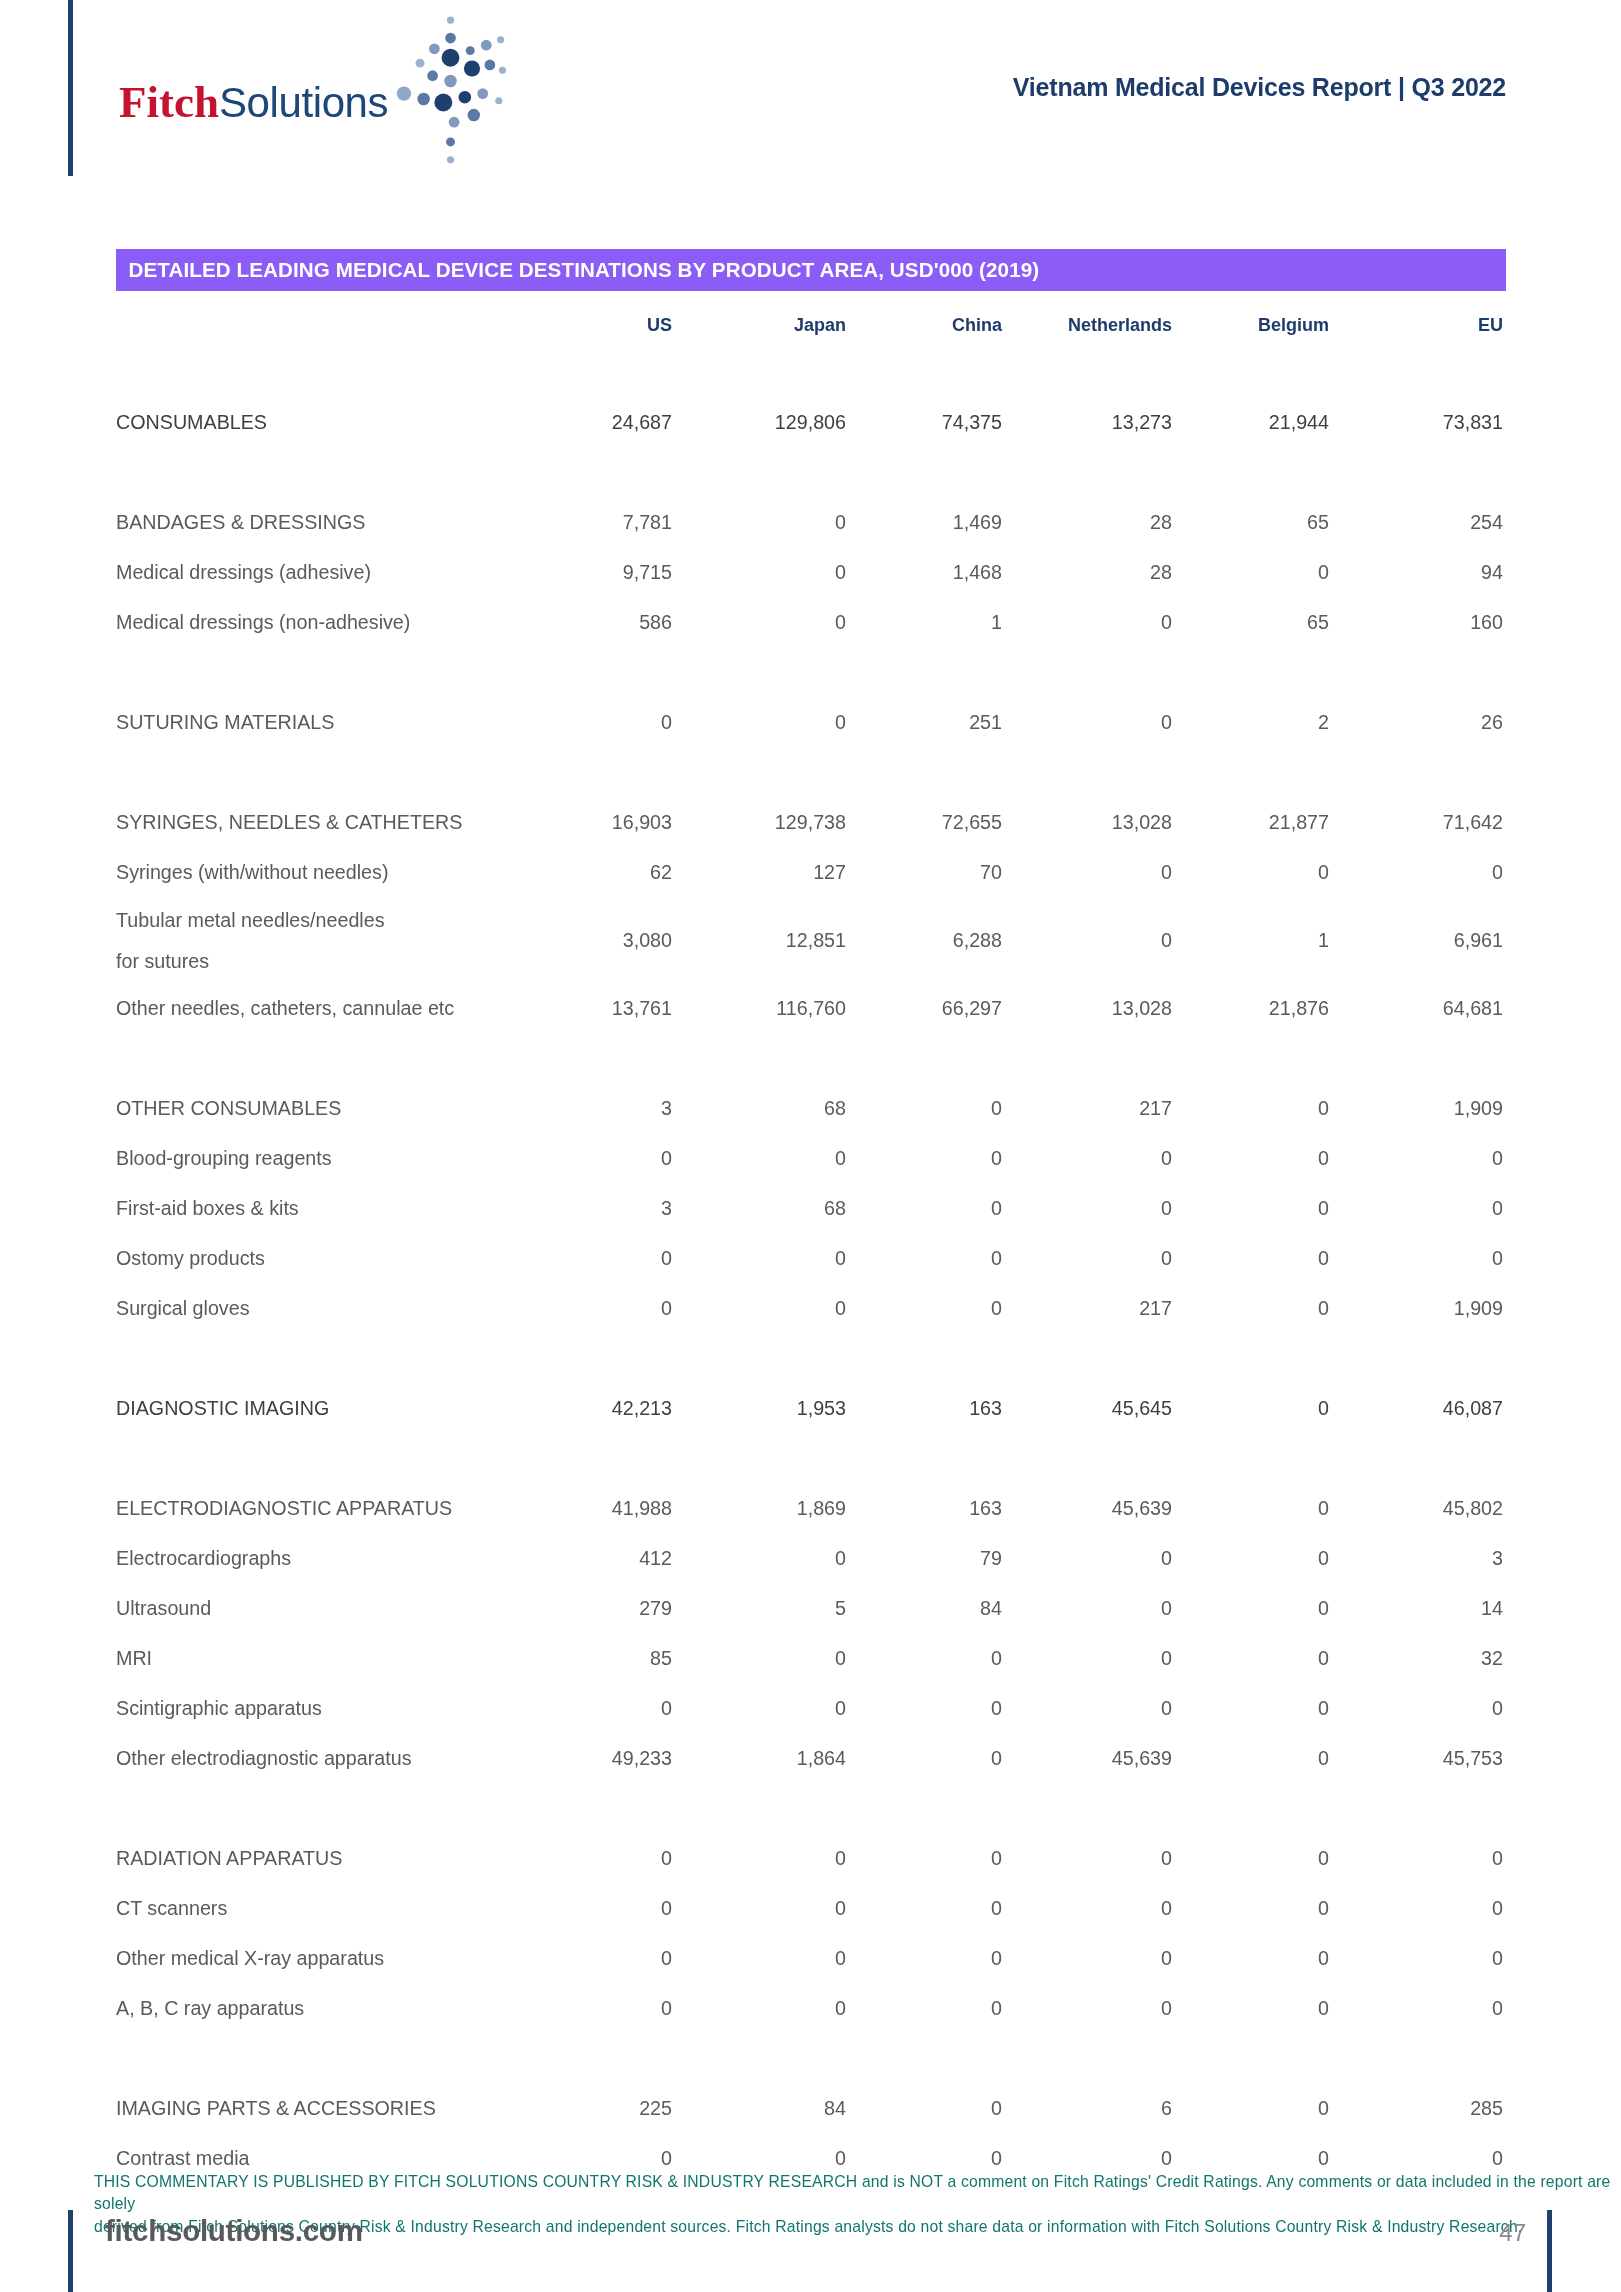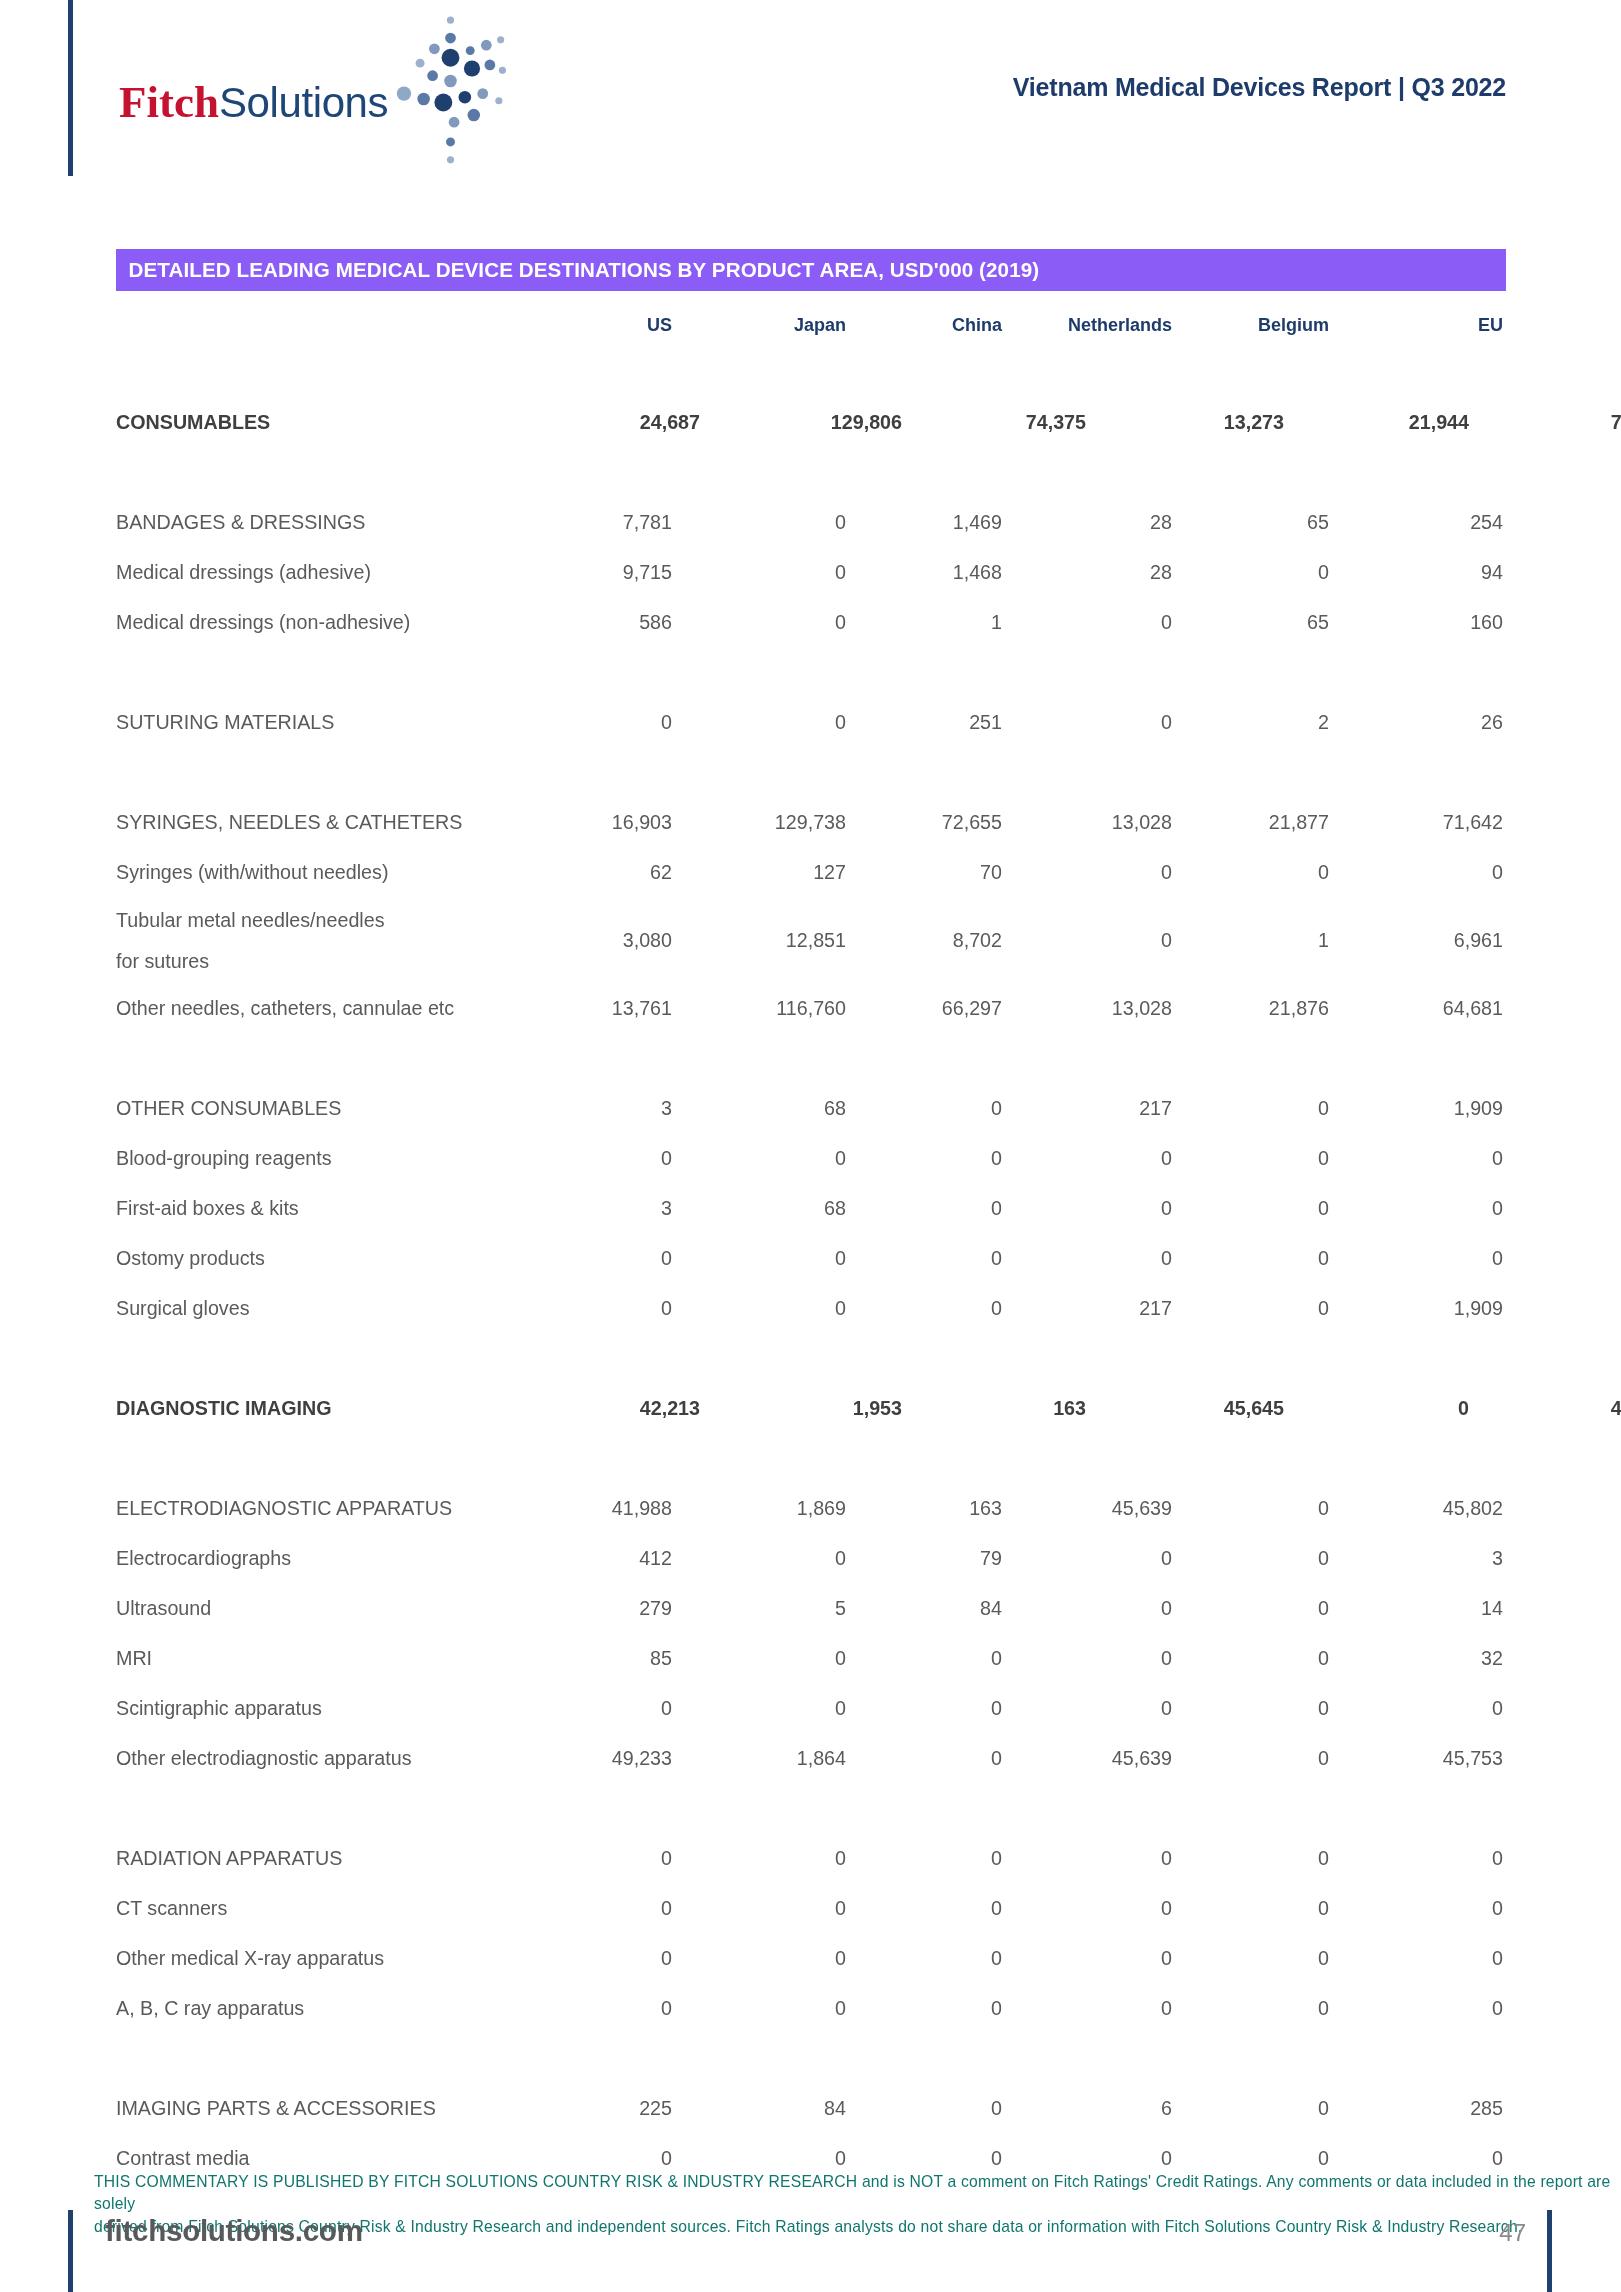--- a/index.html
+++ b/index.html
@@ -31,21 +31,21 @@
     display:grid; grid-template-columns:407px 149px 174px 156px 170px 157px 174px;
     align-items:center; height:50px;
   }
   .grid-row .cell { text-align:right; }
   .col-header-row { margin-top:11.6px; height:45px; font-weight:700; font-size:18px; color:#1e3c6b; }
   .row { font-size:19.7px; color:#5a5a5a; }
   .row .lab { text-align:left; padding-right:9px; }
   .row.gap { margin-top:50px; }
   .row.tall { height:86px; }
   .row.tall .lab { max-width:300px; line-height:41px; }
-  .row.group { font-weight:700; color:#3f3f3f;gap:28px; }
+  .row.group { font-weight:400; color:#3f3f3f; }
 
   
   .disclaimer {
     position:absolute; left:94px; top:2171px; width:1524px;
     font-size:15.7px; line-height:22.4px; color:#0f766e; letter-spacing:0.2px;
   }
   .footer-left-bar  { position:absolute; left:68px;  top:2210px; width:4.5px; height:82px; background:#1f3f6e; }
   .footer-right-bar { position:absolute; left:1547px; top:2210px; width:4.5px; height:82px; background:#1f3f6e; }
   .website { position:absolute; left:105px; top:2214px; font-size:29.6px; font-weight:700; color:#58595b; letter-spacing:-0.3px; }
   .page-number { position:absolute; right:95px; top:2219px; font-size:24px; color:#8a8a8a; }
@@ -166,21 +166,21 @@
           <div class="cell">127</div>
           <div class="cell">70</div>
           <div class="cell">0</div>
           <div class="cell">0</div>
           <div class="cell">0</div>
         </div>
         <div class="grid-row row item tall">
       <div class="lab">Tubular metal needles/needles for sutures</div>
     <div class="cell">3,080</div>
           <div class="cell">12,851</div>
-          <div class="cell">8,702</div>
+          <div class="cell">6,288</div>
           <div class="cell">0</div>
           <div class="cell">1</div>
           <div class="cell">6,961</div>
         </div>
         <div class="grid-row row item">
       <div class="lab">Other needles, catheters, cannulae etc</div>
     <div class="cell">13,761</div>
           <div class="cell">116,760</div>
           <div class="cell">66,297</div>
           <div class="cell">13,028</div>

